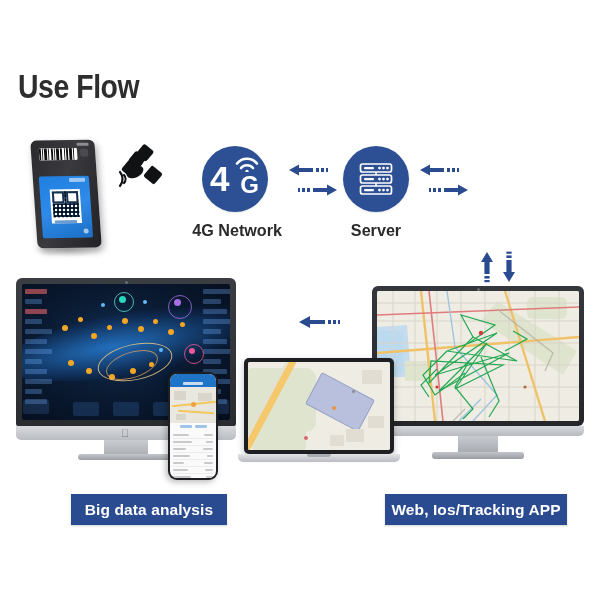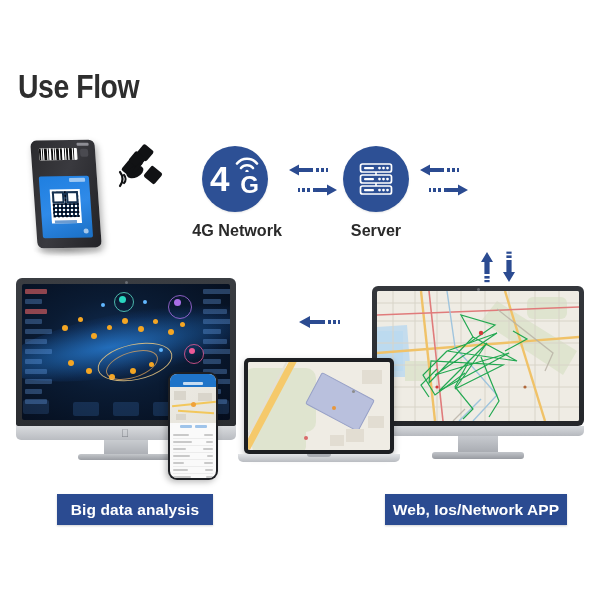--- a/index.html
+++ b/index.html
@@ -183,21 +183,21 @@
   .track{position:absolute;left:0;top:0;width:100%;height:100%;}
 
   
   .tag{
     position:absolute;background:#2b4b91;color:#fff;
     font-size:15.5px;font-weight:bold;
     display:flex;align-items:center;justify-content:center;
     letter-spacing:.1px;
     box-shadow:0 1px 2px rgba(0,0,0,.18);
   }
-  .tag-left{left:57px;top:494px;width:156px;height:31px;}
+  .tag-left{left:71px;top:494px;width:156px;height:31px;}
   .tag-right{left:385px;top:494px;width:182px;height:31px;}
 </style>
 </head>
 <body>
 
 <div id="stage">
 
   <div class="title">Use Flow</div>
 
   <div class="device-wrap">
@@ -556,16 +556,16 @@
     </div>
     <div class="chin"></div>
     <div class="neck"></div>
     <div class="foot"></div>
   </div>
 
   <div class="tag tag-left">
     <span>Big data analysis</span>
   </div>
   <div class="tag tag-right">
-    <span>Web, Ios/Network APP</span>
+    <span>Web, Ios/Tracking APP</span>
   </div>
 
 </div>
 
 </body></html>

